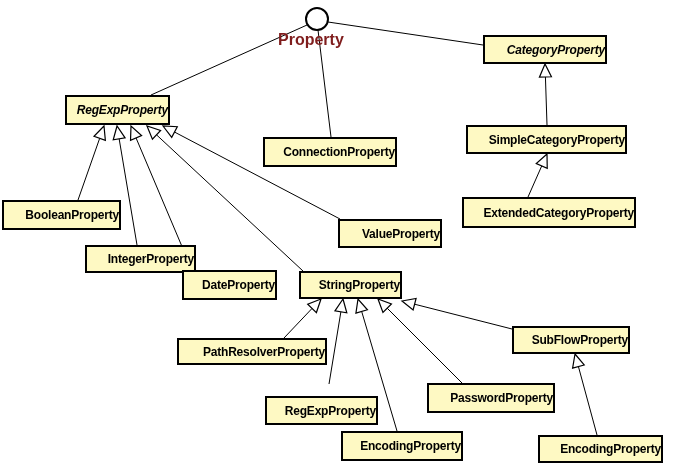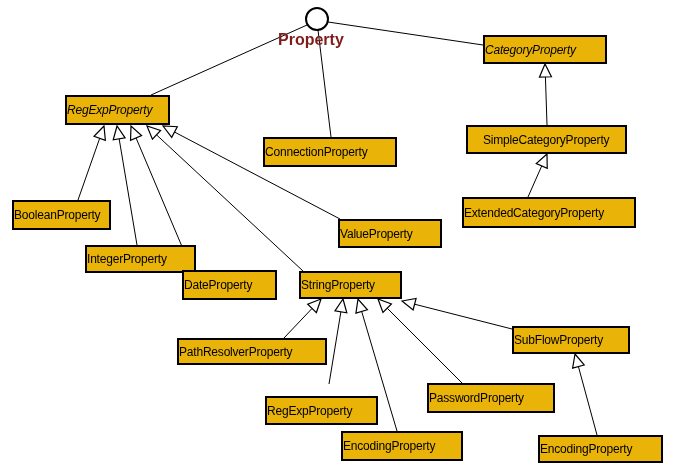--- a/index.html
+++ b/index.html
@@ -12,27 +12,27 @@
     overflow: hidden;
   }
   .edges-layer {
     position: absolute;
     left: 0; top: 0;
     width: 674px; height: 476px;
   }
   .node {
     position: absolute;
     box-sizing: border-box;
-    background: #eab308;
+    background: #fef9c3;
     border: 2px solid #000000;
     display: flex;
     align-items: center;
-    justify-content: flex-start;
+    justify-content: flex-end;
     font-size: 12px;
-    font-weight: normal;
+    font-weight: bold;
     color: #000000;
     letter-spacing: -0.2px;
     white-space: nowrap;
   }
   .node.italic { font-style: italic; }
   .iface-label {
     position: absolute;
     font-size: 16px;
     font-weight: bold;
     color: #7f1d1d;
@@ -85,21 +85,21 @@
       </div>
       <div class="node" style="left: 263px; top: 137px; width: 134px; height: 30px;">
         <span>ConnectionProperty</span>
       </div>
       <div class="node" style="left: 466px; top: 125px; width: 161px; height: 29px; padding-left: 15px;">
         <span>SimpleCategoryProperty</span>
       </div>
       <div class="node" style="left: 462px; top: 197px; width: 174px; height: 31px;">
         <span>ExtendedCategoryProperty</span>
       </div>
-      <div class="node" style="left: 12px; top: 200px; width: 99px; height: 30px;">
+      <div class="node" style="left: 2px; top: 200px; width: 119px; height: 30px;">
         <span>BooleanProperty</span>
       </div>
       <div class="node" style="left: 85px; top: 245px; width: 111px; height: 28px;">
         <span>IntegerProperty</span>
       </div>
       <div class="node" style="left: 182px; top: 270px; width: 95px; height: 30px;">
         <span>DateProperty</span>
       </div>
       <div class="node" style="left: 338px; top: 219px; width: 104px; height: 29px;">
         <span>ValueProperty</span>

